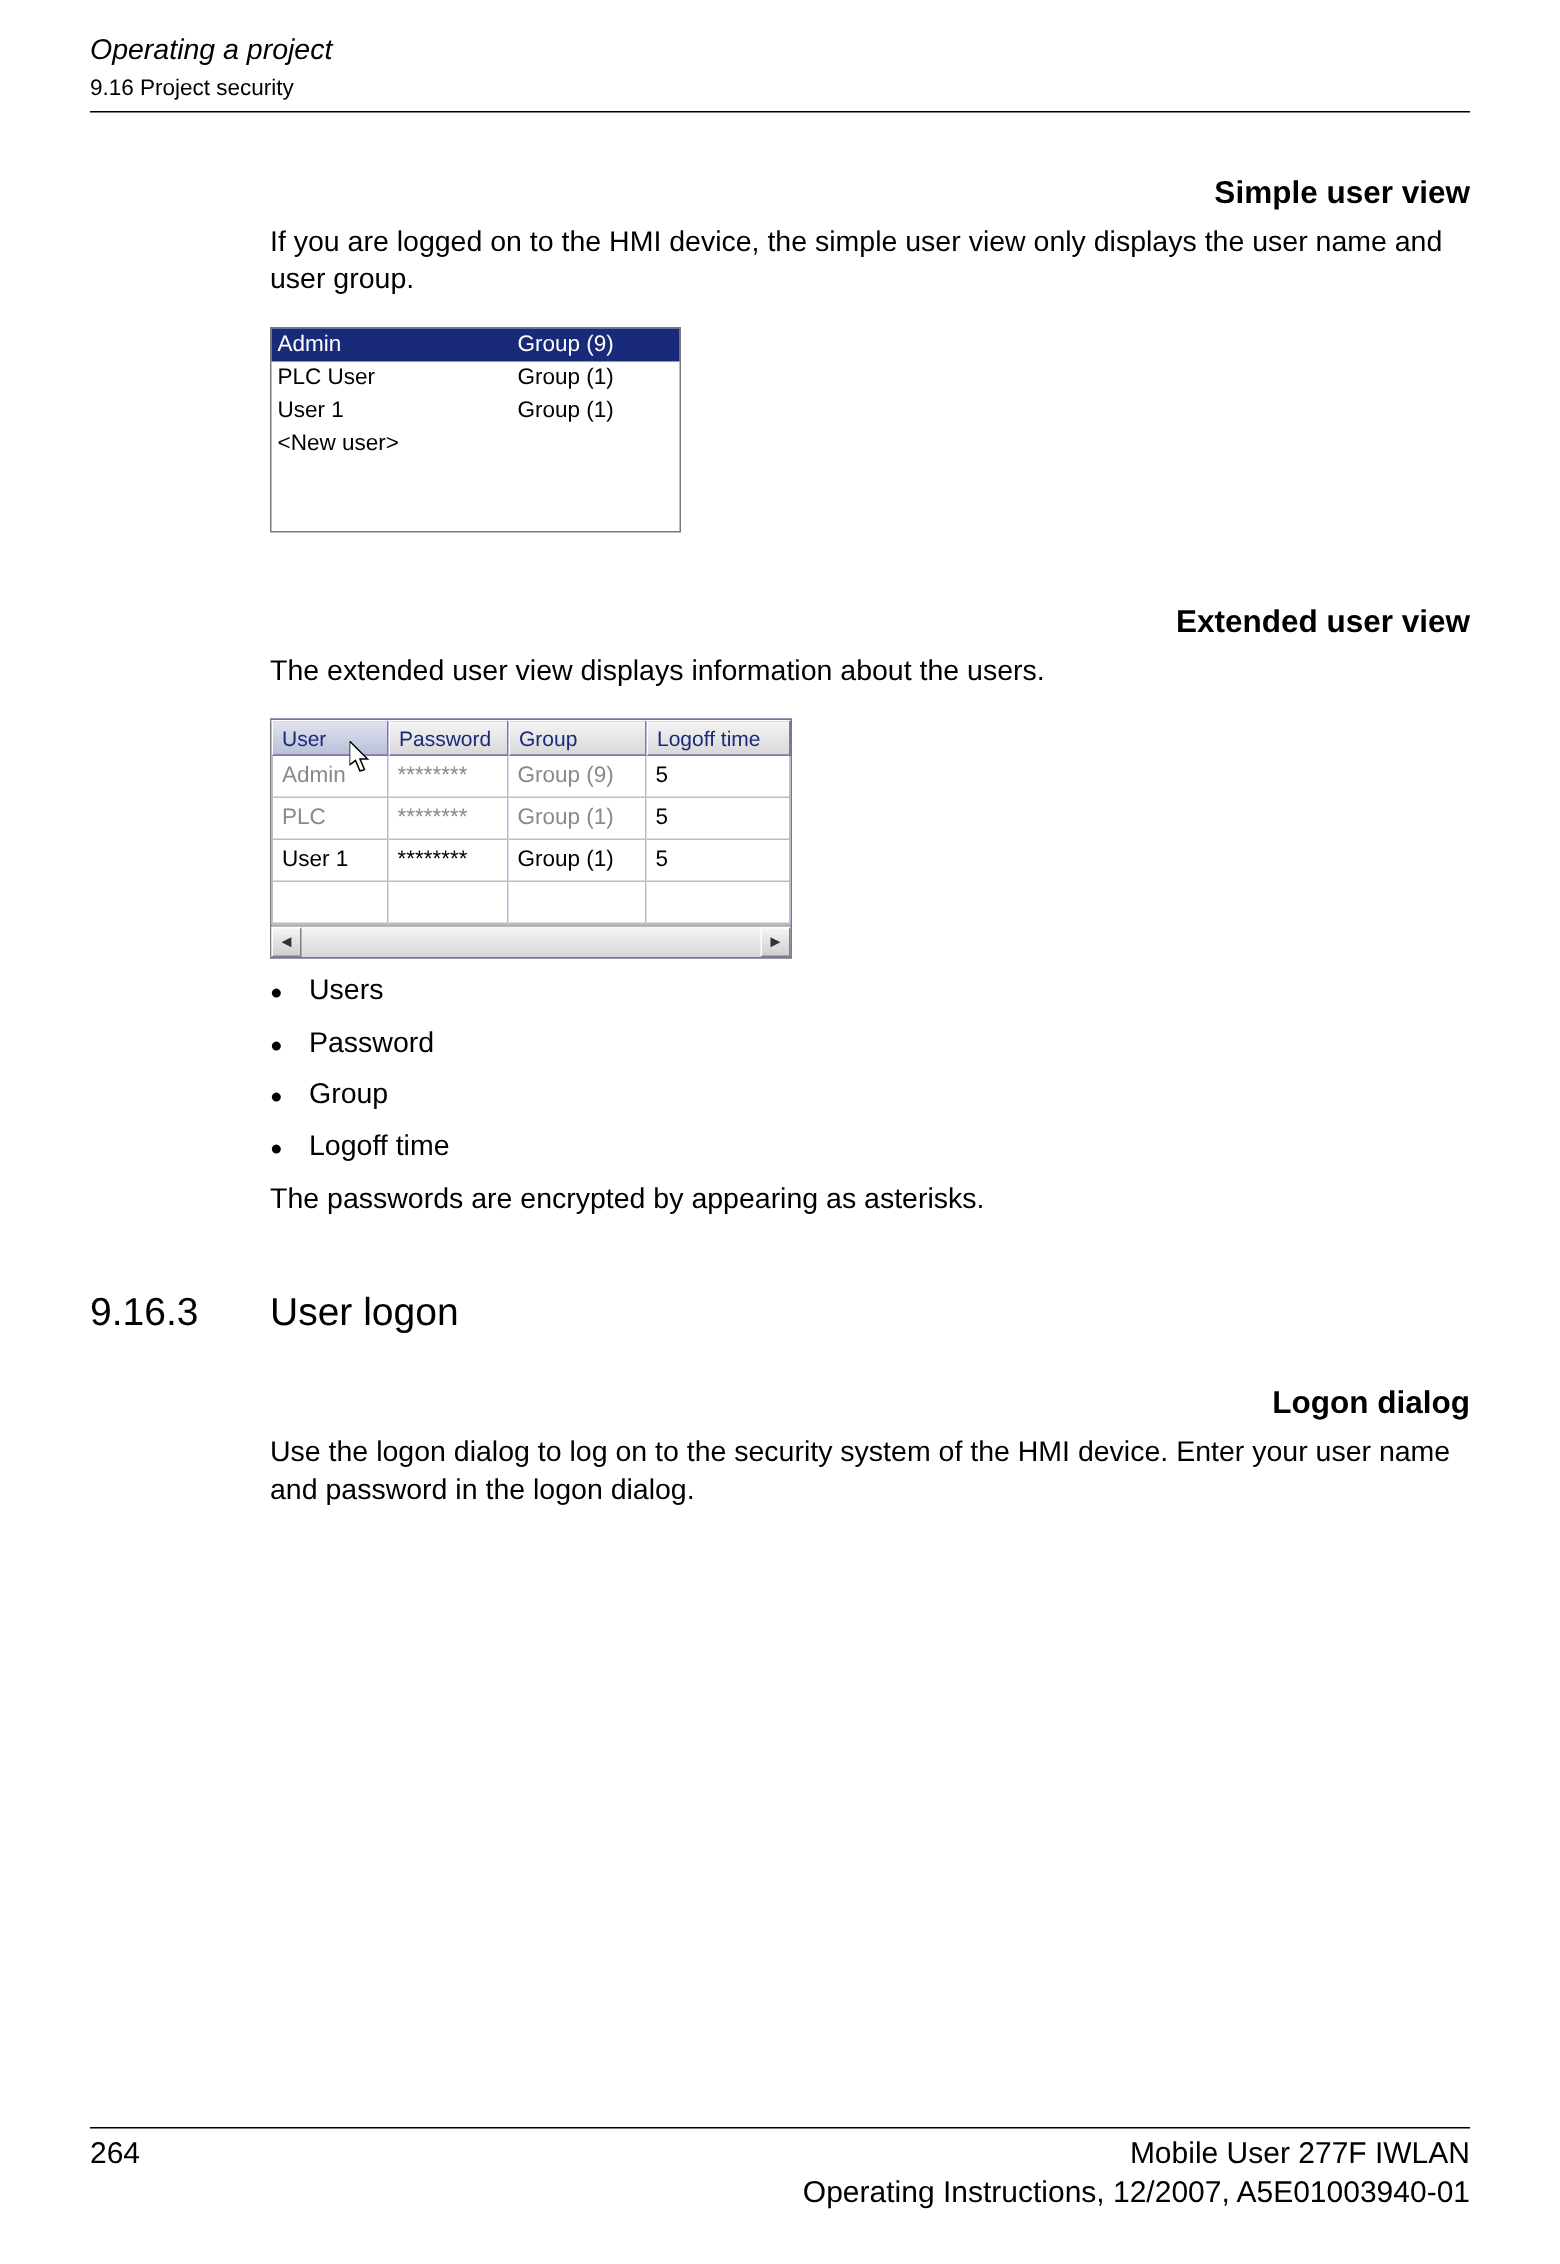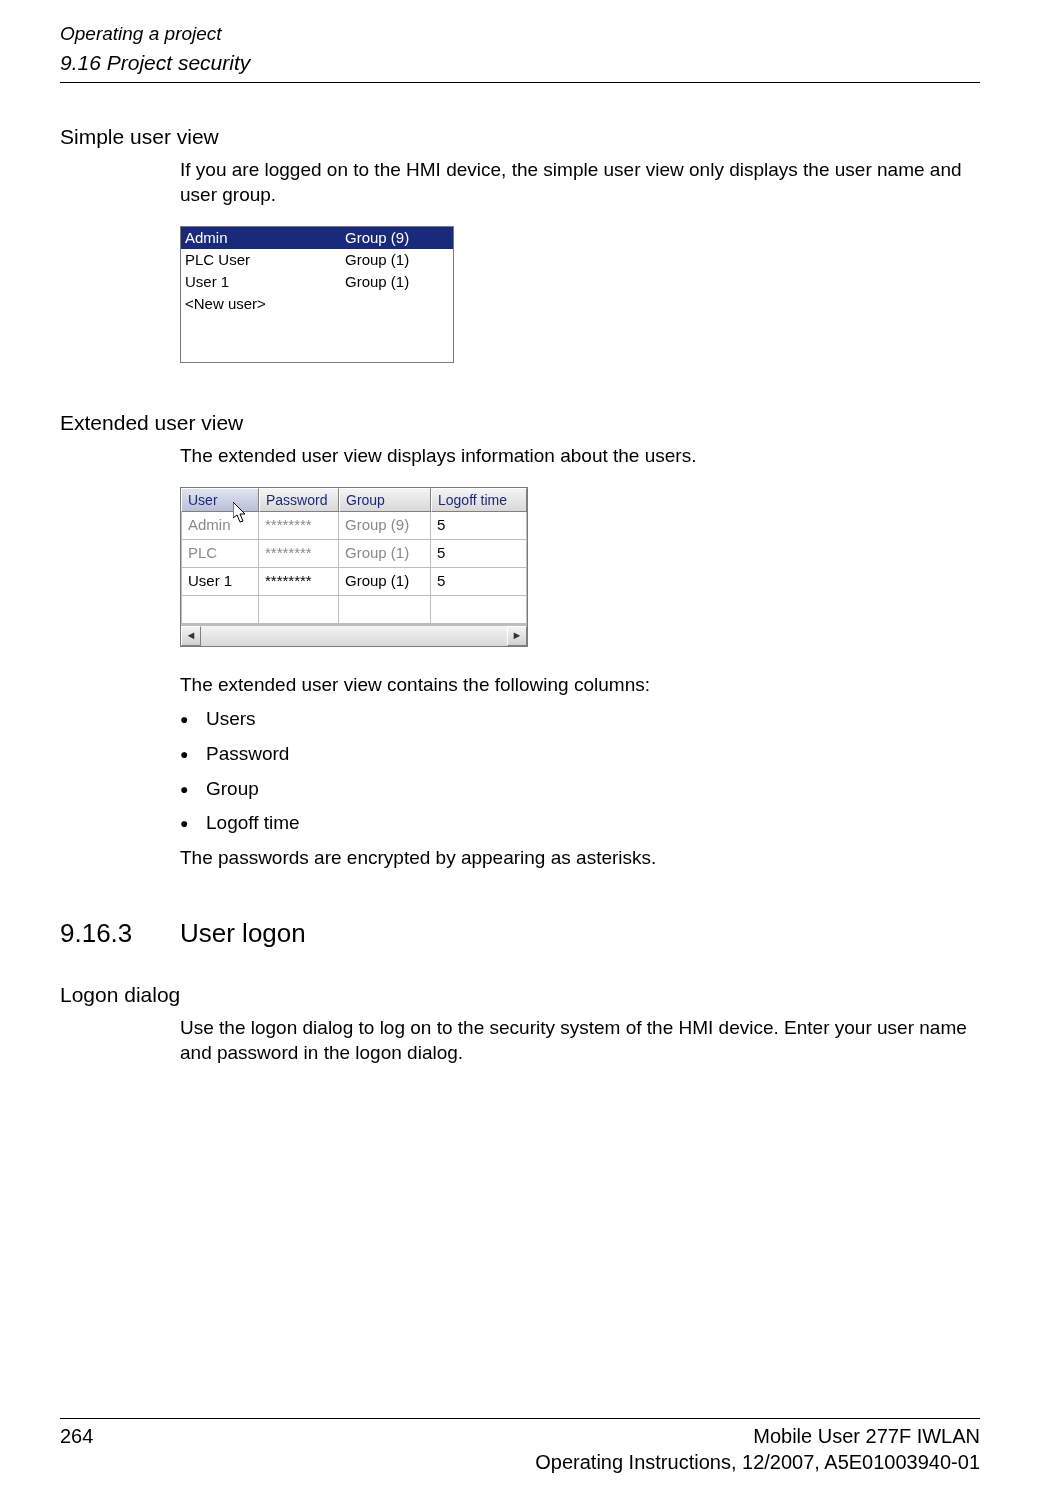--- a/index.html
+++ b/index.html
@@ -19,33 +19,33 @@
     width: 1040px;
     height: 1509px;
     box-sizing: border-box;
     padding: 22px 60px 0 60px;
   }
   .running-header-left {
     font-style: italic;
     font-size: 19px;
   }
   .running-header-sub {
-    font-style: italic;
-    font-size: 21px;
+    font-size: 15px;
     margin-top: 2px;
   }
   .hr-top {
     border: none;
     border-top: 1px solid #000;
     margin: 6px 0 40px 0;
   }
   .h3 {
-    font-weight: normal;
+    font-weight: bold;
     font-size: 21px;
     margin: 26px 0 8px 0;
+    text-align: right;
   }
   .body-indent {
     margin-left: 120px;
     margin-right: 0;
   }
   .para {
     margin: 6px 0 6px 0;
   }
   ul.bullets {
     list-style: none;
@@ -284,21 +284,20 @@
         <div class="sbtn">◄</div>
         <div class="strack"></div>
         <div class="sbtn">►</div>
       </div>
 
       <svg class="cursor" viewBox="0 0 16 22">
         <polygon points="0,0 0,16 4,13 7,20 10,19 7,12 12,12" fill="#fff" stroke="#000" stroke-width="1"></polygon>
       </svg>
     </div>
 
-    <p class="para" style="margin-top:26px;">The extended user view contains the following columns:</p>
     <ul class="bullets">
       <li>Users</li>
       <li>Password</li>
       <li>Group</li>
       <li>Logoff time</li>
     </ul>
     <p class="para">The passwords are encrypted by appearing as asterisks.</p>
   </div>
 
   <div class="sec-num-title">

